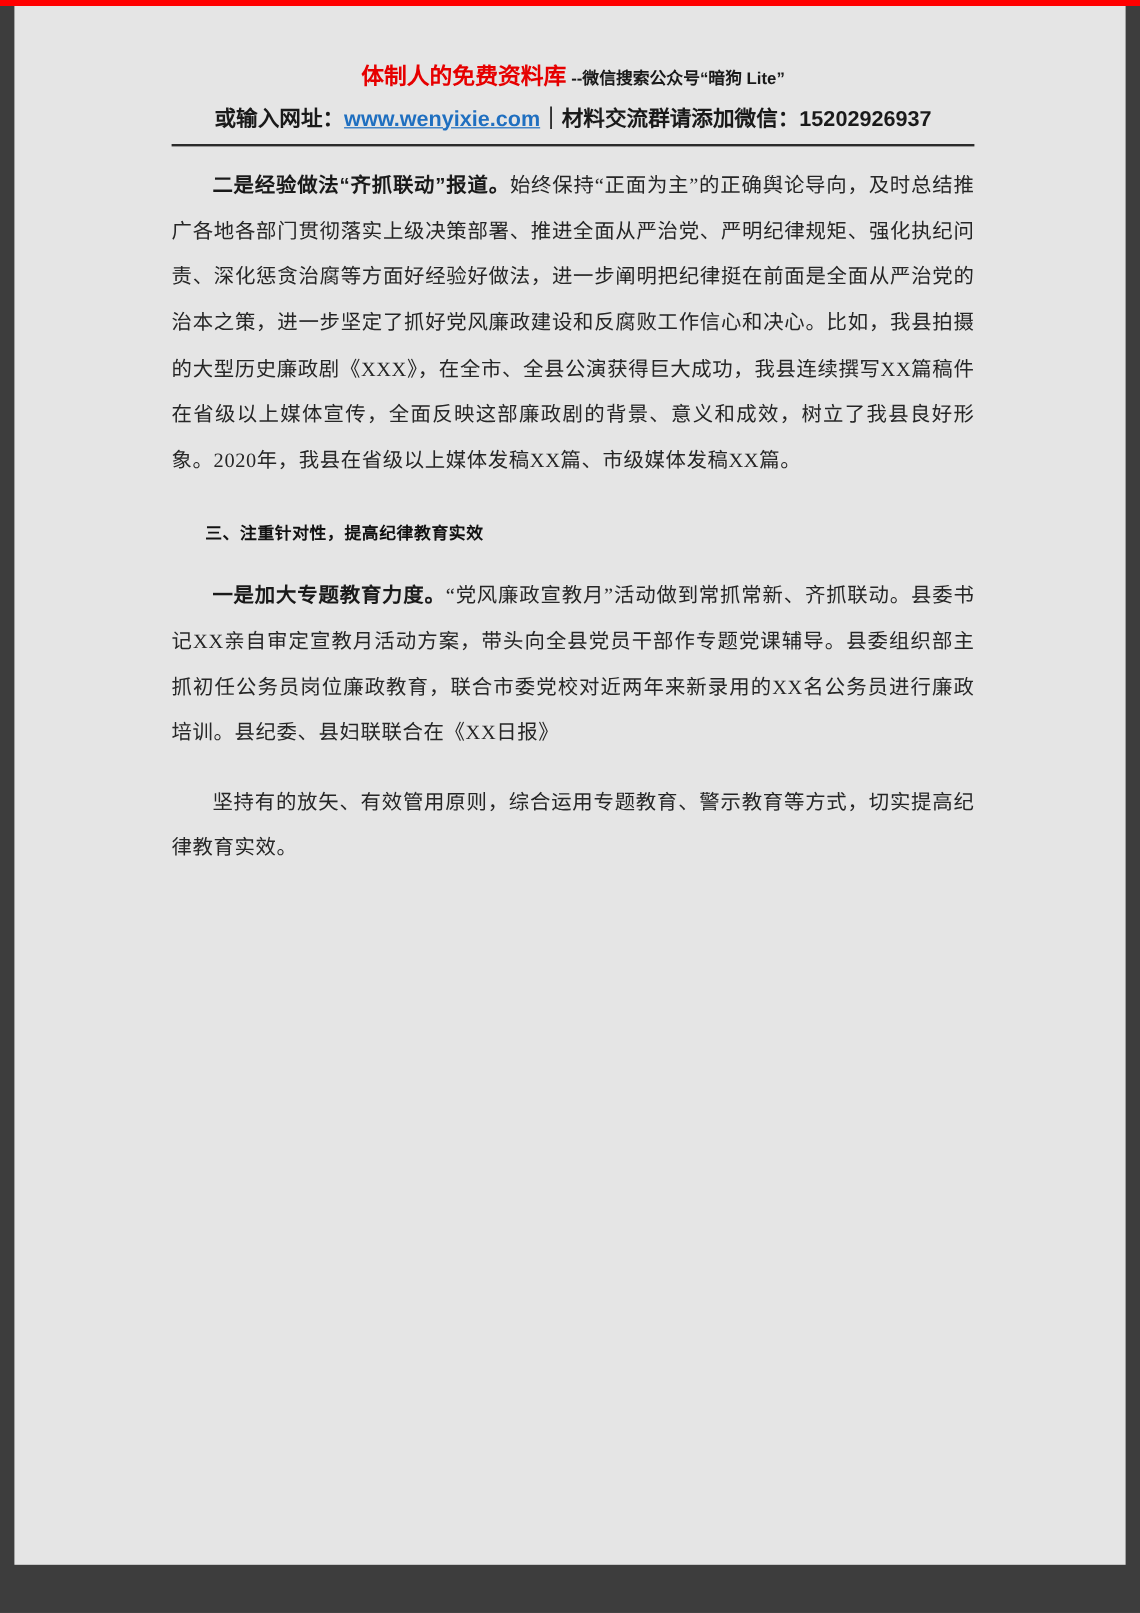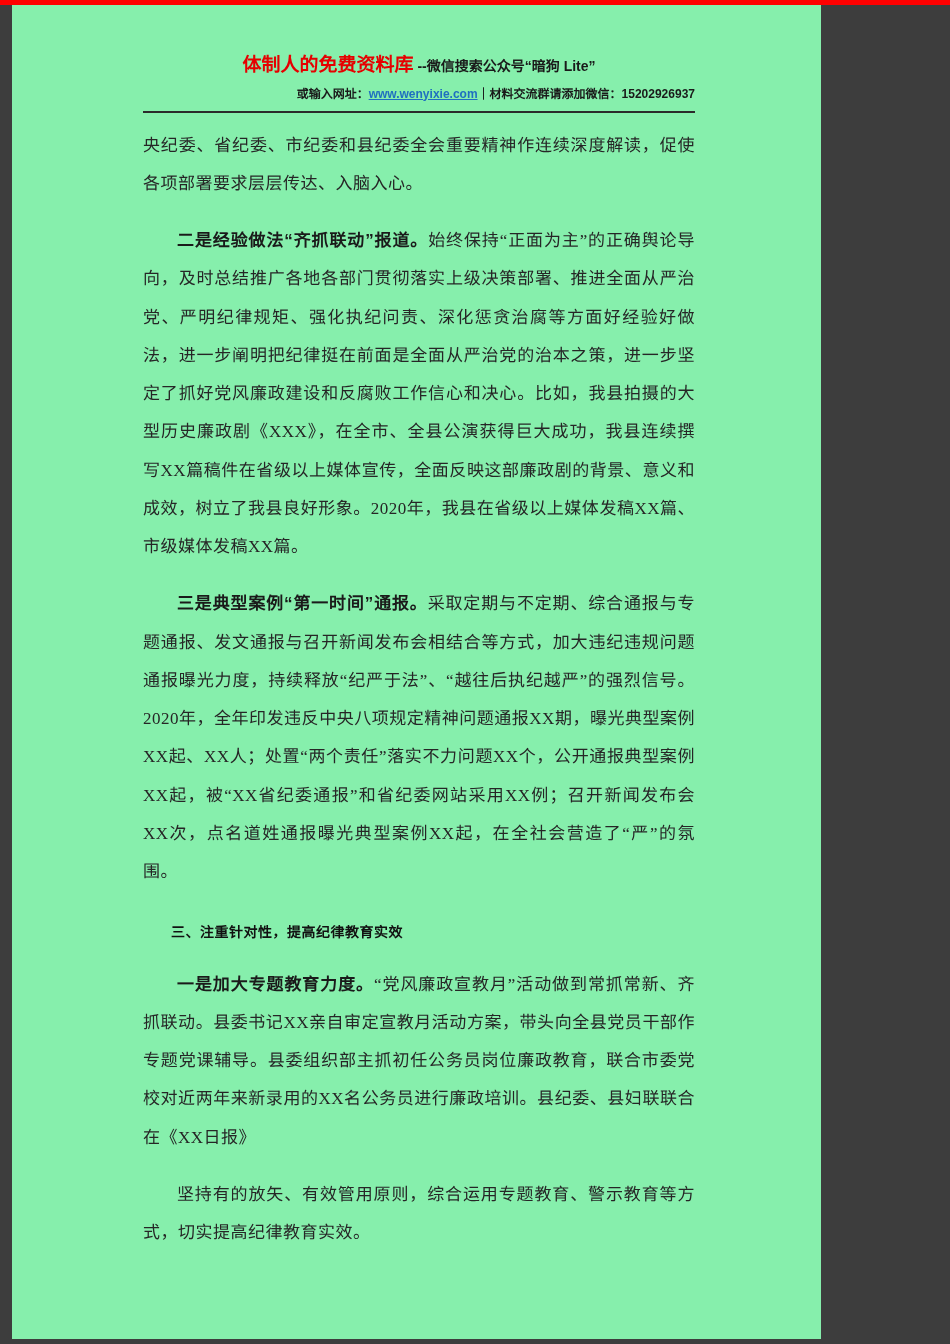--- a/index.html
+++ b/index.html
@@ -13,23 +13,23 @@
   .top-red-rule {
     width: 100%;
     height: 5px;
     background: #ff0000;
   }
   .canvas {
     width: 100%;
     padding: 0 12px 40px 12px;
   }
   .page {
-    width: 809px;
+    width: 926px;
     min-height: 1299px;
-    background: #86efac;
+    background: #e5e5e5;
     padding: 46px 126px 68px 131px;
   }
   
   .doc-header {
     text-align: center;
     padding-bottom: 10px;
     border-bottom: 2px solid #2b2b2b;
   }
   .header-line1 { line-height: 1.5; }
   .brand {
@@ -39,25 +39,24 @@
     font-family: "Liberation Sans", "DejaVu Sans", sans-serif;
   }
   .brand-suffix {
     color: #1a1a1a;
     font-weight: bold;
     font-size: 14px;
     font-family: "Liberation Sans", "DejaVu Sans", sans-serif;
   }
   .header-line2 {
     margin-top: 4px;
-    font-size: 12px;
+    font-size: 18px;
     font-weight: bold;
     color: #1a1a1a;
     font-family: "Liberation Sans", "DejaVu Sans", sans-serif;
-    text-align: right;
   }
   .header-line2 a.link {
     color: #1f6fc0;
     text-decoration: underline;
     cursor: pointer;
   }
   
   .doc-body {
     padding-top: 14px;
     font-size: 17px;
@@ -97,31 +96,25 @@
         <span class="brand">体制人的免费资料库</span>
         <span class="brand-suffix">--微信搜索公众号“暗狗 Lite”</span>
       </div>
       <div class="header-line2">
         <span>或输入网址：</span><a class="link">www.wenyixie.com</a><span>｜材料交流群请添加微信：15202926937</span>
       </div>
     </header>
 
     <main class="doc-body">
 
-      <p class="para">
-        <span>央纪委、省纪委、市纪委和县纪委全会重要精神作连续深度解读，促使各项部署要求层层传达、入脑入心。</span>
-      </p>
 
       <p class="para indent">
         <b class="lead">二是经验做法“齐抓联动”报道。</b><span>始终保持“正面为主”的正确舆论导向，及时总结推广各地各部门贯彻落实上级决策部署、推进全面从严治党、严明纪律规矩、强化执纪问责、深化惩贪治腐等方面好经验好做法，进一步阐明把纪律挺在前面是全面从严治党的治本之策，进一步坚定了抓好党风廉政建设和反腐败工作信心和决心。比如，我县拍摄的大型历史廉政剧《XXX》，在全市、全县公演获得巨大成功，我县连续撰写XX篇稿件在省级以上媒体宣传，全面反映这部廉政剧的背景、意义和成效，树立了我县良好形象。2020年，我县在省级以上媒体发稿XX篇、市级媒体发稿XX篇。</span>
       </p>
 
-      <p class="para indent">
-        <b class="lead">三是典型案例“第一时间”通报。</b><span>采取定期与不定期、综合通报与专题通报、发文通报与召开新闻发布会相结合等方式，加大违纪违规问题通报曝光力度，持续释放“纪严于法”、“越往后执纪越严”的强烈信号。2020年，全年印发违反中央八项规定精神问题通报XX期，曝光典型案例XX起、XX人；处置“两个责任”落实不力问题XX个，公开通报典型案例XX起，被“XX省纪委通报”和省纪委网站采用XX例；召开新闻发布会XX次，点名道姓通报曝光典型案例XX起，在全社会营造了“严”的氛围。</span>
-      </p>
 
       <h2 class="section-heading">三、注重针对性，提高纪律教育实效</h2>
 
       <p class="para indent">
         <b class="lead">一是加大专题教育力度。</b><span>“党风廉政宣教月”活动做到常抓常新、齐抓联动。县委书记XX亲自审定宣教月活动方案，带头向全县党员干部作专题党课辅导。县委组织部主抓初任公务员岗位廉政教育，联合市委党校对近两年来新录用的XX名公务员进行廉政培训。县纪委、县妇联联合在《XX日报》</span>
       </p>
 
       <p class="para indent">
         <span>坚持有的放矢、有效管用原则，综合运用专题教育、警示教育等方式，切实提高纪律教育实效。</span>
       </p>

